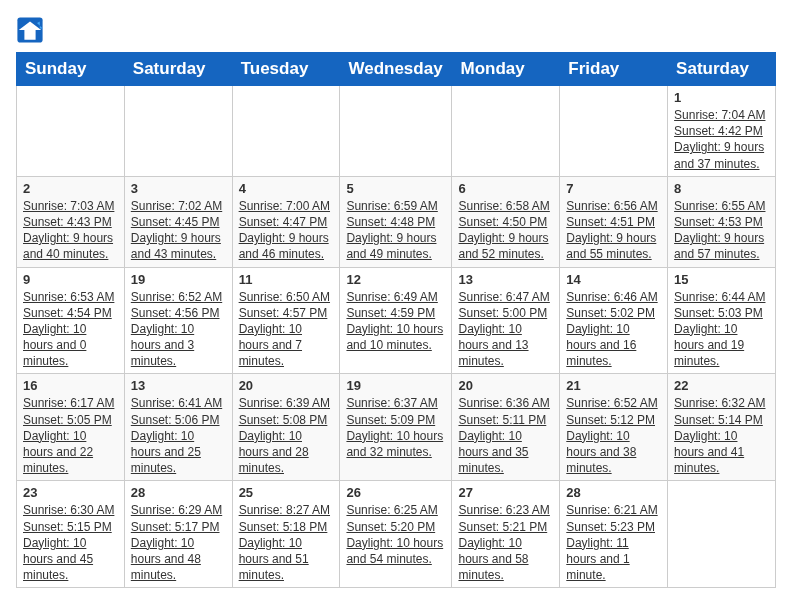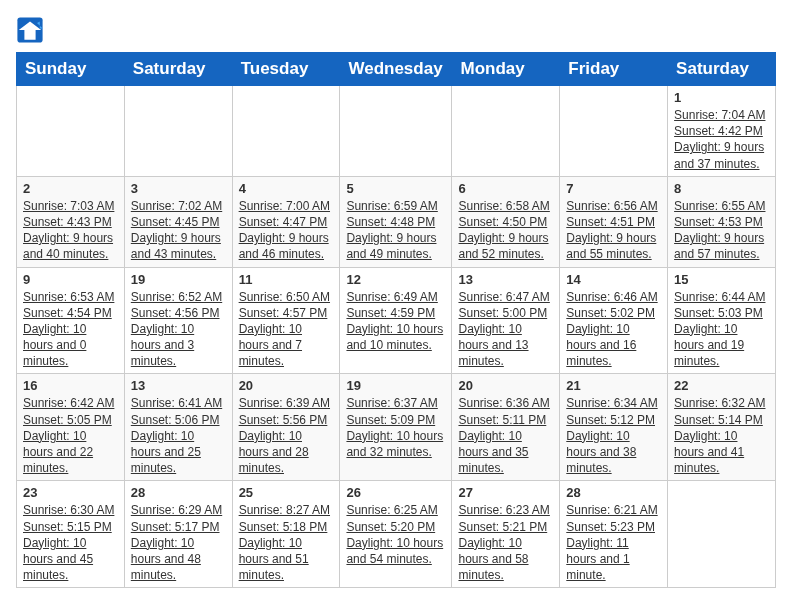--- a/index.html
+++ b/index.html
@@ -218,51 +218,51 @@
         <td>
           <span class="day-num">15</span>
           <div class="day-info">Sunrise: 6:44 AM
 Sunset: 5:03 PM
 Daylight: 10 hours and 19 minutes.</div>
         </td>
       </tr>
       <tr>
         <td>
           <span class="day-num">16</span>
-          <div class="day-info">Sunrise: 6:42 AM
+          <div class="day-info">Sunrise: 6:17 AM
 Sunset: 5:05 PM
 Daylight: 10 hours and 22 minutes.</div>
         </td>
         <td>
           <span class="day-num">13</span>
           <div class="day-info">Sunrise: 6:41 AM
 Sunset: 5:06 PM
 Daylight: 10 hours and 25 minutes.</div>
         </td>
         <td>
           <span class="day-num">20</span>
           <div class="day-info">Sunrise: 6:39 AM
-Sunset: 5:56 PM
+Sunset: 5:08 PM
 Daylight: 10 hours and 28 minutes.</div>
         </td>
         <td>
           <span class="day-num">19</span>
           <div class="day-info">Sunrise: 6:37 AM
 Sunset: 5:09 PM
 Daylight: 10 hours and 32 minutes.</div>
         </td>
         <td>
           <span class="day-num">20</span>
           <div class="day-info">Sunrise: 6:36 AM
 Sunset: 5:11 PM
 Daylight: 10 hours and 35 minutes.</div>
         </td>
         <td>
           <span class="day-num">21</span>
-          <div class="day-info">Sunrise: 6:34 AM
+          <div class="day-info">Sunrise: 6:52 AM
 Sunset: 5:12 PM
 Daylight: 10 hours and 38 minutes.</div>
         </td>
         <td>
           <span class="day-num">22</span>
           <div class="day-info">Sunrise: 6:32 AM
 Sunset: 5:14 PM
 Daylight: 10 hours and 41 minutes.</div>
         </td>
       </tr>

